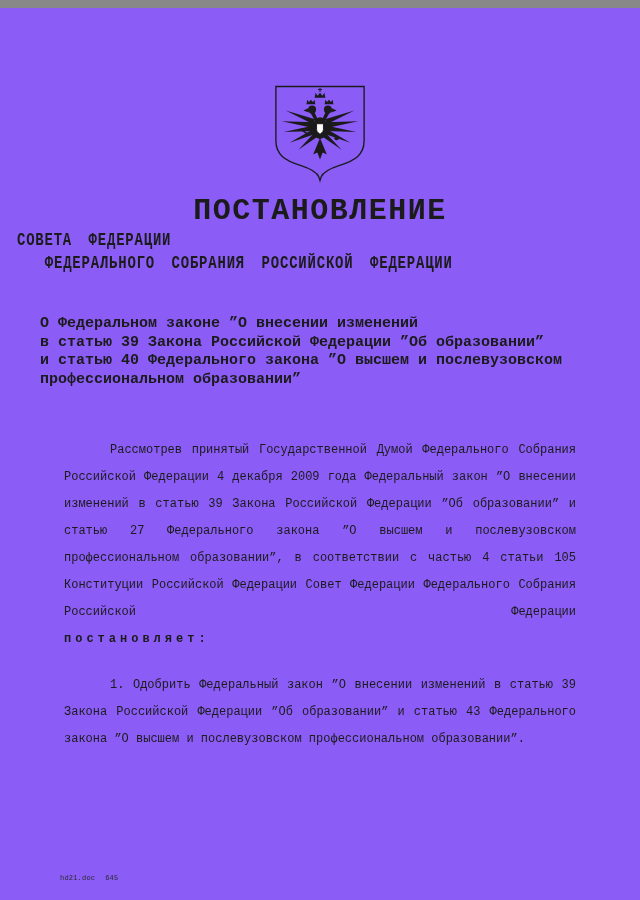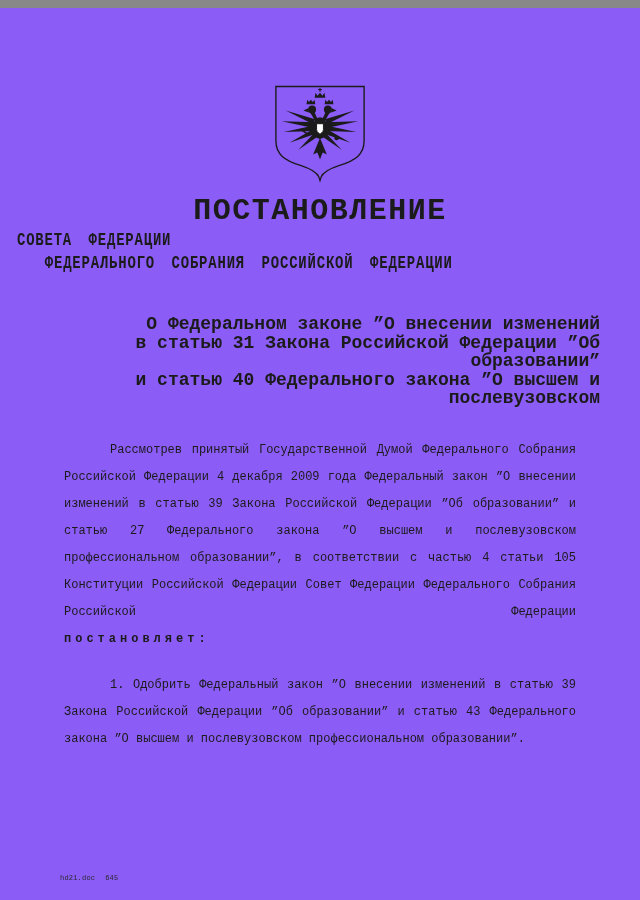--- a/index.html
+++ b/index.html
@@ -36,23 +36,23 @@
     font-size:17px;
     letter-spacing:1px;
     word-spacing:9px;
     transform:scale(0.82,1.08);
     transform-origin:center top;
     white-space:nowrap;
   }
   
   .subject{
     position:absolute;top:307px;left:40px;right:40px;
-    text-align:right;
+    text-align:left;
     font-weight:700;
-    font-size:18px;
+    font-size:15px;
     line-height:18.5px;
   }
   
   .body{
     position:absolute;top:429px;left:64px;width:512px;
     font-size:12px;
     line-height:27px;
   }
   .p1-text{
     text-align:justify;
@@ -134,22 +134,23 @@
 
   <div class="subtitle-row r1">
     <span class="gothic">СОВЕТА ФЕДЕРАЦИИ</span>
   </div>
   <div class="subtitle-row r2">
     <span class="gothic">ФЕДЕРАЛЬНОГО СОБРАНИЯ РОССИЙСКОЙ ФЕДЕРАЦИИ</span>
   </div>
 
   <div class="subject">
     <div>О Федеральном законе ”О внесении изменений</div>
-    <div>в статью 31 Закона Российской Федерации ”Об образовании”</div>
+    <div>в статью 39 Закона Российской Федерации ”Об образовании”</div>
     <div>и статью 40 Федерального закона ”О высшем и послевузовском</div>
+    <div>профессиональном образовании”</div>
   </div>
 
   <div class="body">
     <div class="p1-text">Рассмотрев принятый Государственной Думой Федерального Собрания Российской Федерации 4 декабря 2009 года Федеральный закон ”О внесении изменений в статью 39 Закона Российской Федерации ”Об образовании” и статью 27 Федерального закона ”О высшем и послевузовском профессиональном образовании”, в соответствии с частью 4 статьи 105 Конституции Российской Федерации Совет Федерации Федерального Собрания Российской Федерации</div>
     <span class="decree-word">постановляет:</span>
     <div class="p2">1. Одобрить Федеральный закон ”О внесении изменений в статью 39 Закона Российской Федерации ”Об образовании” и статью 43 Федерального закона ”О высшем и послевузовском профессиональном образовании”.</div>
   </div>
 
   <div class="footer">
     <span>hd21.doc</span><span class="num">645</span>

